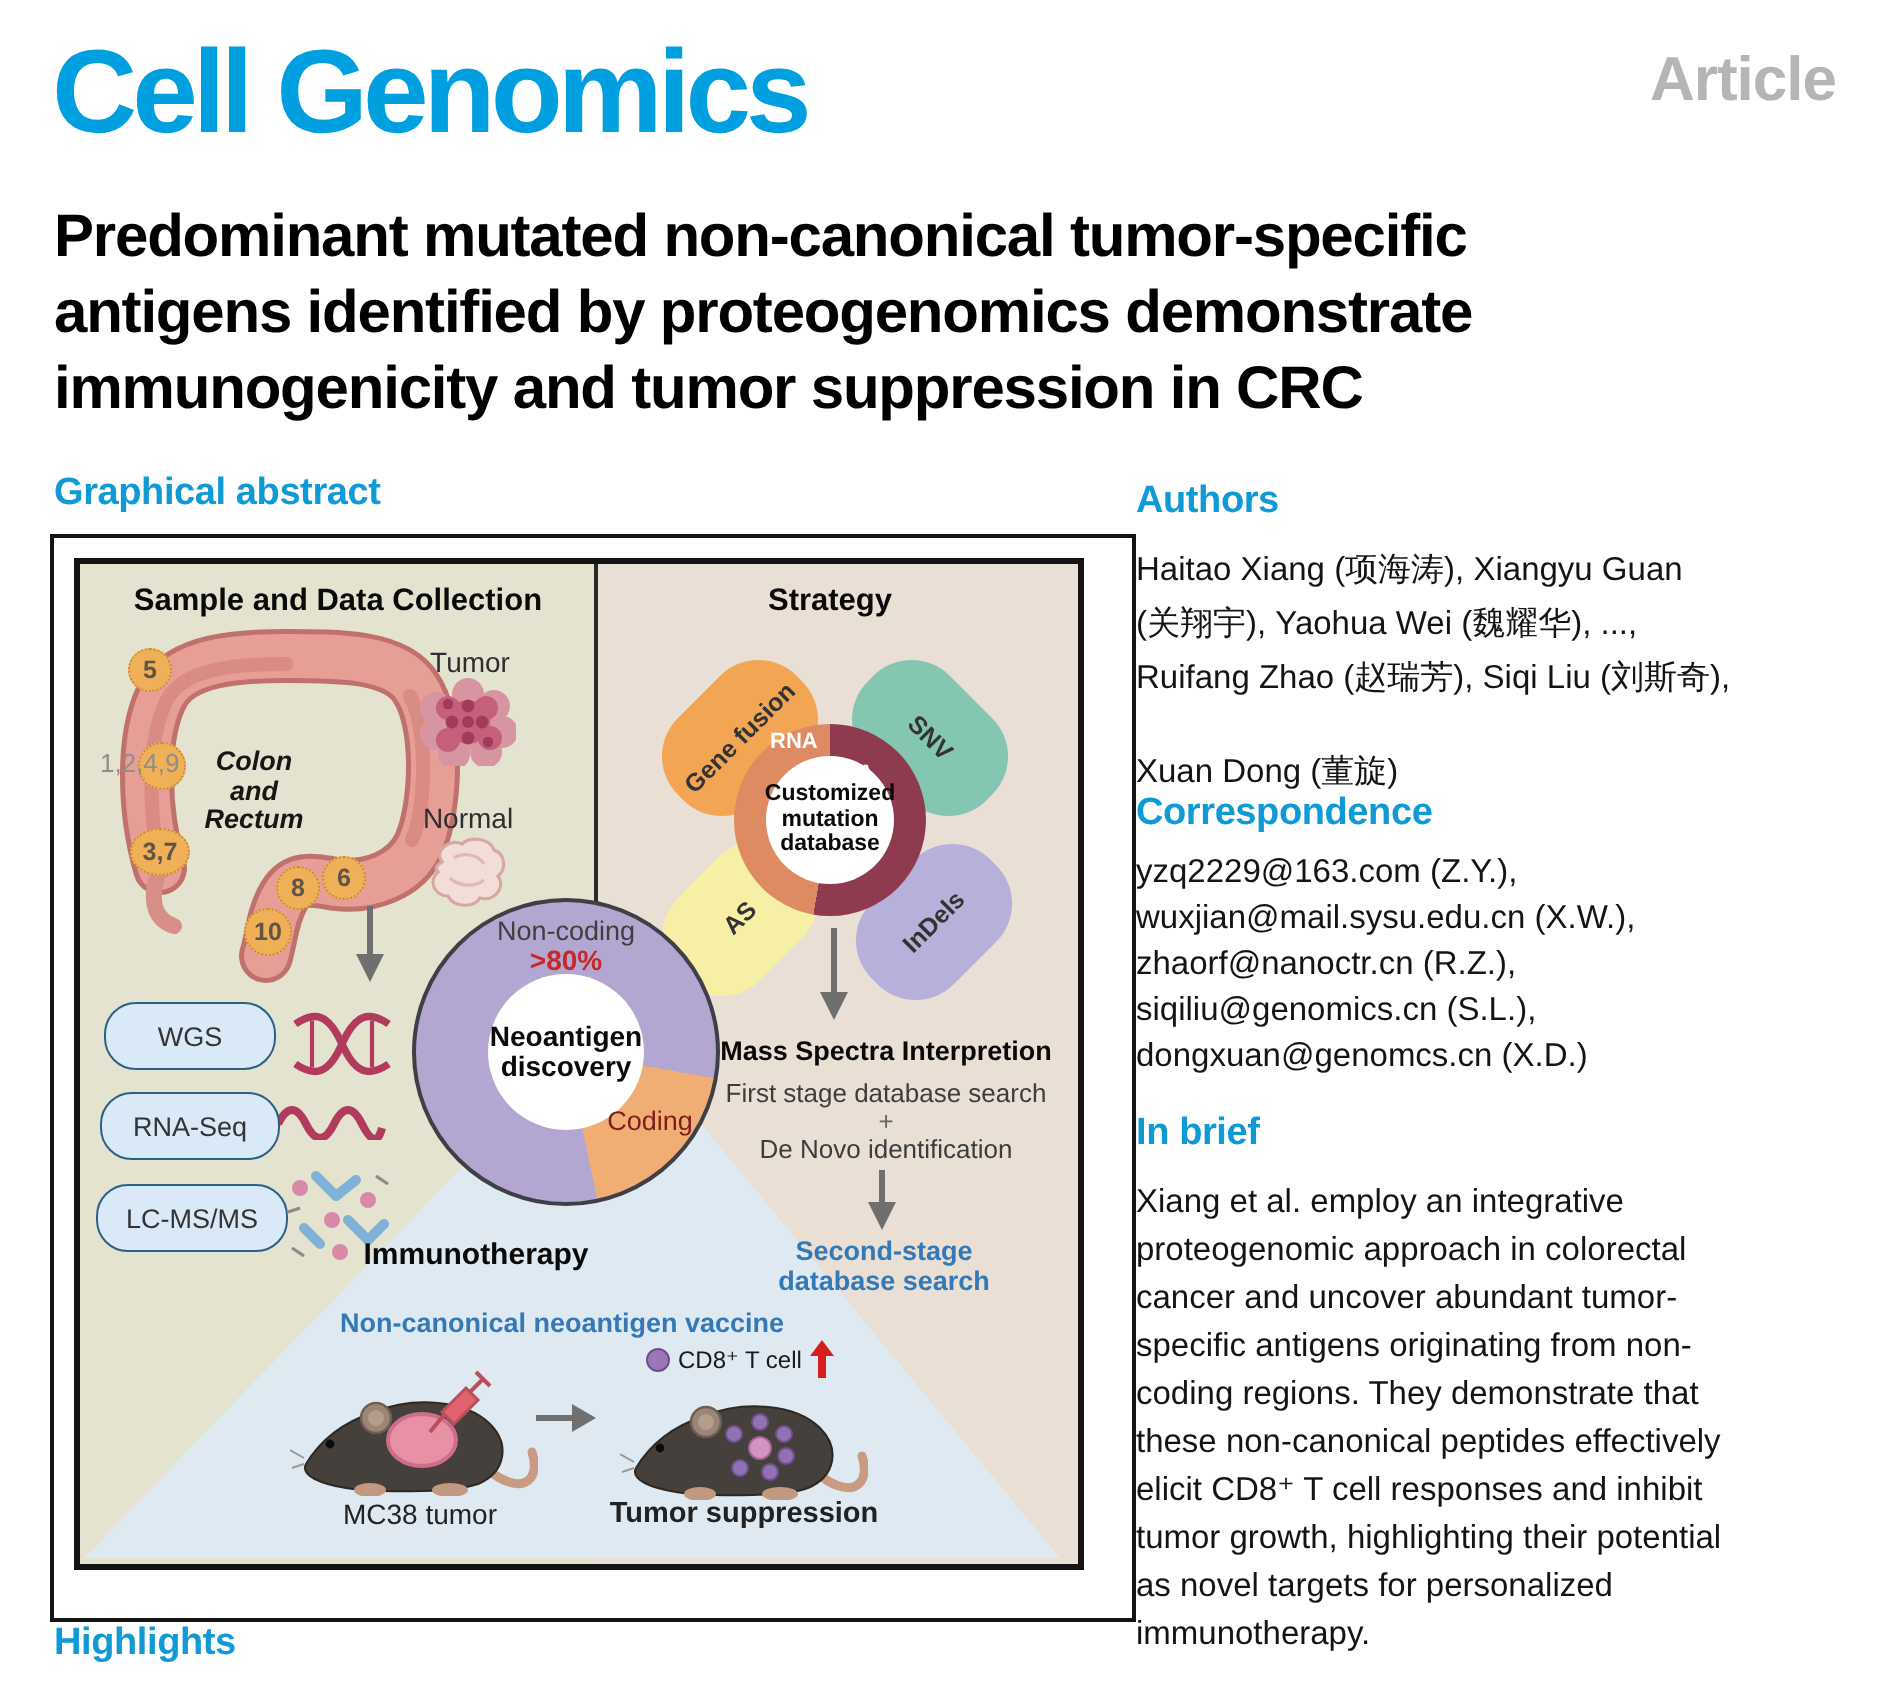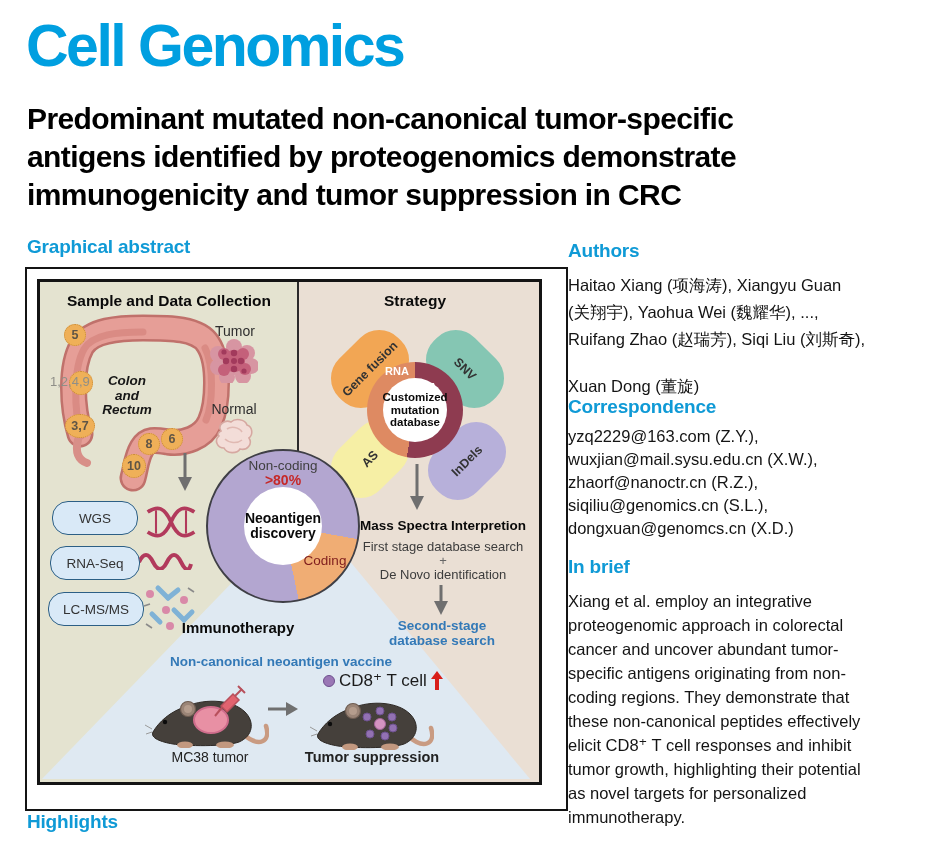--- a/index.html
+++ b/index.html
@@ -64,36 +64,37 @@
   .ms-title{font-size:13.5px;font-weight:bold;color:#0a0a0a;}
   .ms-step{font-size:13px;color:#3c3c3c;}
   .ms-plus{font-size:13px;color:#666;}
   .blue-bold{color:#3379b7;font-weight:bold;}
 
   
   .immuno-title{left:118px;top:337px;width:160px;text-align:center;font-size:15px;font-weight:bold;color:#0a0a0a;z-index:3;}
   .vaccine{left:91px;top:372px;width:300px;text-align:center;font-size:13.5px;z-index:3;}
   .cd8row{left:283px;top:388px;display:flex;align-items:center;gap:4px;z-index:3;}
   .cd8dot{width:10px;height:10px;border-radius:50%;background:#9a77b5;border:1px solid #6e4f8e;}
-  .cd8txt{font-size:17px;color:#1a1a1a;}
+  .cd8txt{font-size:12px;color:#1a1a1a;}
   .small-label{font-size:14px;color:#222;text-align:center;z-index:3;}
 
   
   .r-head{left:568px;width:360px;}
   .body-line{left:568px;width:372px;font-size:16.5px;color:#141414;}
   .auth-line{line-height:27px;}
   .mail-line{line-height:23px;}
   .brief-line{line-height:24px;}
 </style>
 </head>
 <body>
 
 <div class="page">
 
   <div class="abs logo">Cell Genomics</div>
+  <div class="abs article-type">Article</div>
 
   <div class="abs title">
     <div>Predominant mutated non-canonical tumor-specific</div>
     <div>antigens identified by proteogenomics demonstrate</div>
     <div>immunogenicity and tumor suppression in CRC</div>
   </div>
 
   <div class="abs section-head" style="left:27px;top:236px;">Graphical abstract</div>
 
   <div class="abs ga-outer">

